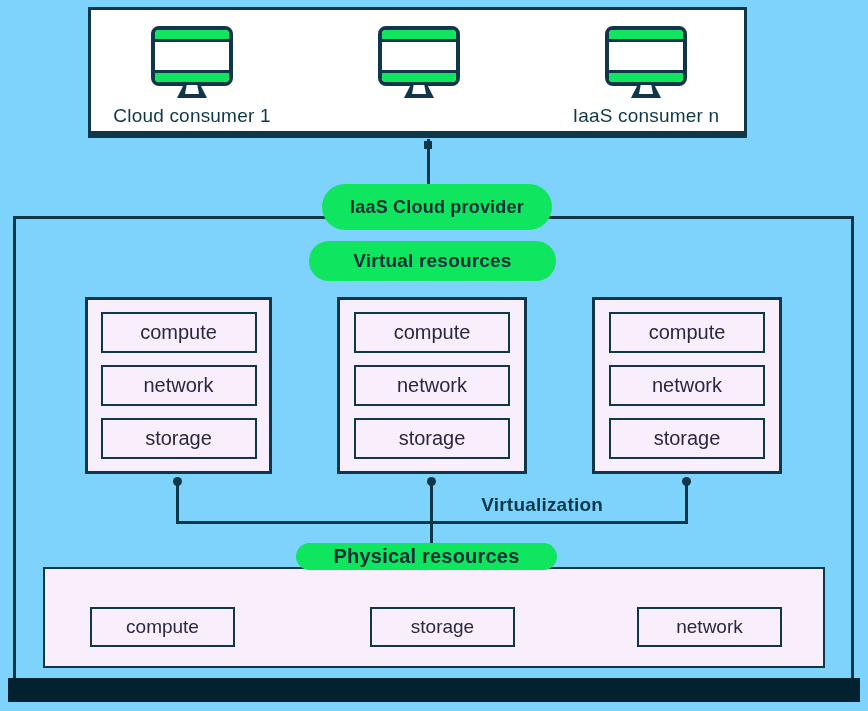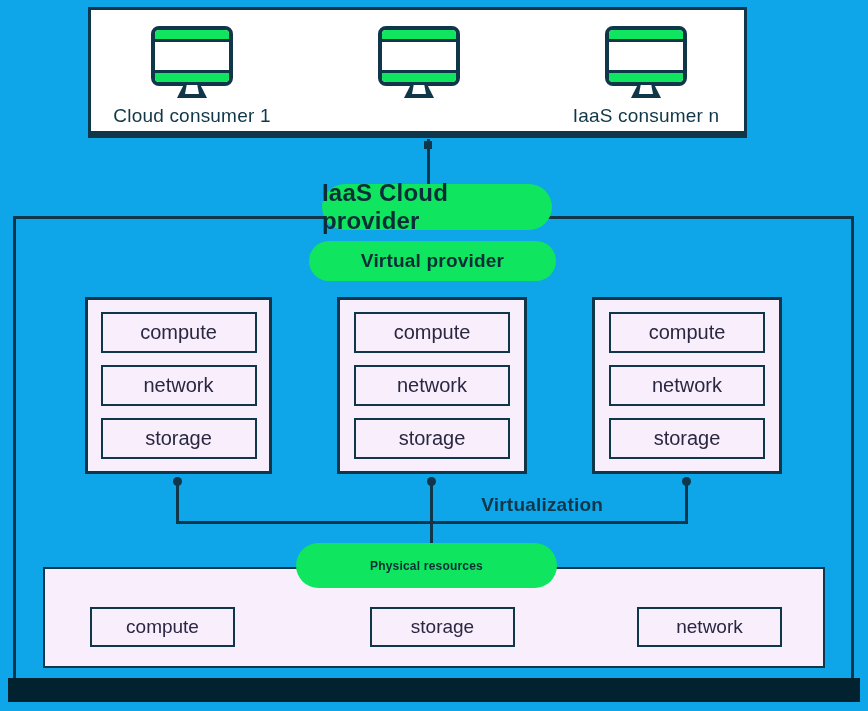--- a/index.html
+++ b/index.html
@@ -1,17 +1,17 @@
 <!DOCTYPE html>
 <html><head>
 <meta charset="utf-8">
 <style>
   html,body{margin:0;padding:0;background:#ffffff;}
   .page{
-    position:relative;width:868px;height:711px;background:#0ea5e9;
+    position:relative;width:868px;height:711px;background:#7dd3fc;
     font-family:"Liberation Sans",sans-serif;overflow:hidden;
   }
   
   .top-box{
     position:absolute;left:88px;top:7px;width:659px;height:131px;
     border:3px solid #0f3749;border-bottom:7px solid #0f3749;
     box-sizing:border-box;background:#ffffff;
   }
   .consumer{position:absolute;width:190px;text-align:center;top:16px;}
   .monitor{
@@ -109,26 +109,26 @@
       <div class="stand">
           <div class="stand-in"></div>
         </div>
       <div class="consumer-label">IaaS consumer n</div>
     </div>
   </div>
 
   <div class="sq-dot" style="left:424px;top:141px;"></div>
   <div class="vline" style="left:427px;top:139px;height:46px;"></div>
 
-  <div class="pill" style="left:322px;top:184px;width:230px;height:46px;font-size:24px;">IaaS Cloud provider</div>
+  <div class="pill" style="left:322px;top:184px;width:230px;height:46px;font-size:18px;">IaaS Cloud provider</div>
 
   <div class="outer-box"></div>
   <div class="bottom-bar"></div>
 
-  <div class="pill" style="left:309px;top:241px;width:247px;height:40px;font-size:19px;">Virtual provider</div>
+  <div class="pill" style="left:309px;top:241px;width:247px;height:40px;font-size:19px;">Virtual resources</div>
 
   <div class="col" style="left:85px;width:187px;">
     <div class="res-item">compute</div>
     <div class="res-item">network</div>
     <div class="res-item">storage</div>
   </div>
   <div class="col" style="left:337px;width:190px;">
     <div class="res-item">compute</div>
     <div class="res-item">network</div>
     <div class="res-item">storage</div>
@@ -143,21 +143,21 @@
   <div class="dot" style="left:427px;top:477px;"></div>
   <div class="dot" style="left:682px;top:477px;"></div>
   <div class="vline" style="left:176px;top:478px;height:46px;"></div>
   <div class="vline" style="left:430px;top:478px;height:46px;"></div>
   <div class="vline" style="left:685px;top:478px;height:46px;"></div>
   <div class="hline" style="left:176px;top:521px;width:512px;"></div>
   <div class="vline" style="left:430px;top:521px;height:25px;"></div>
 
   <div class="virt-label">Virtualization</div>
 
-  <div class="pill" style="left:296px;top:543px;width:261px;height:45px;font-size:12px;">Physical resources</div>
+  <div class="pill" style="left:296px;top:543px;width:261px;height:27px;font-size:20px;">Physical resources</div>
 
   <div class="bottom-box">
     <div class="phys-item" style="left:45px;">compute</div>
     <div class="phys-item" style="left:325px;">storage</div>
     <div class="phys-item" style="left:592px;">network</div>
   </div>
 
 </div>
 
 </body></html>

